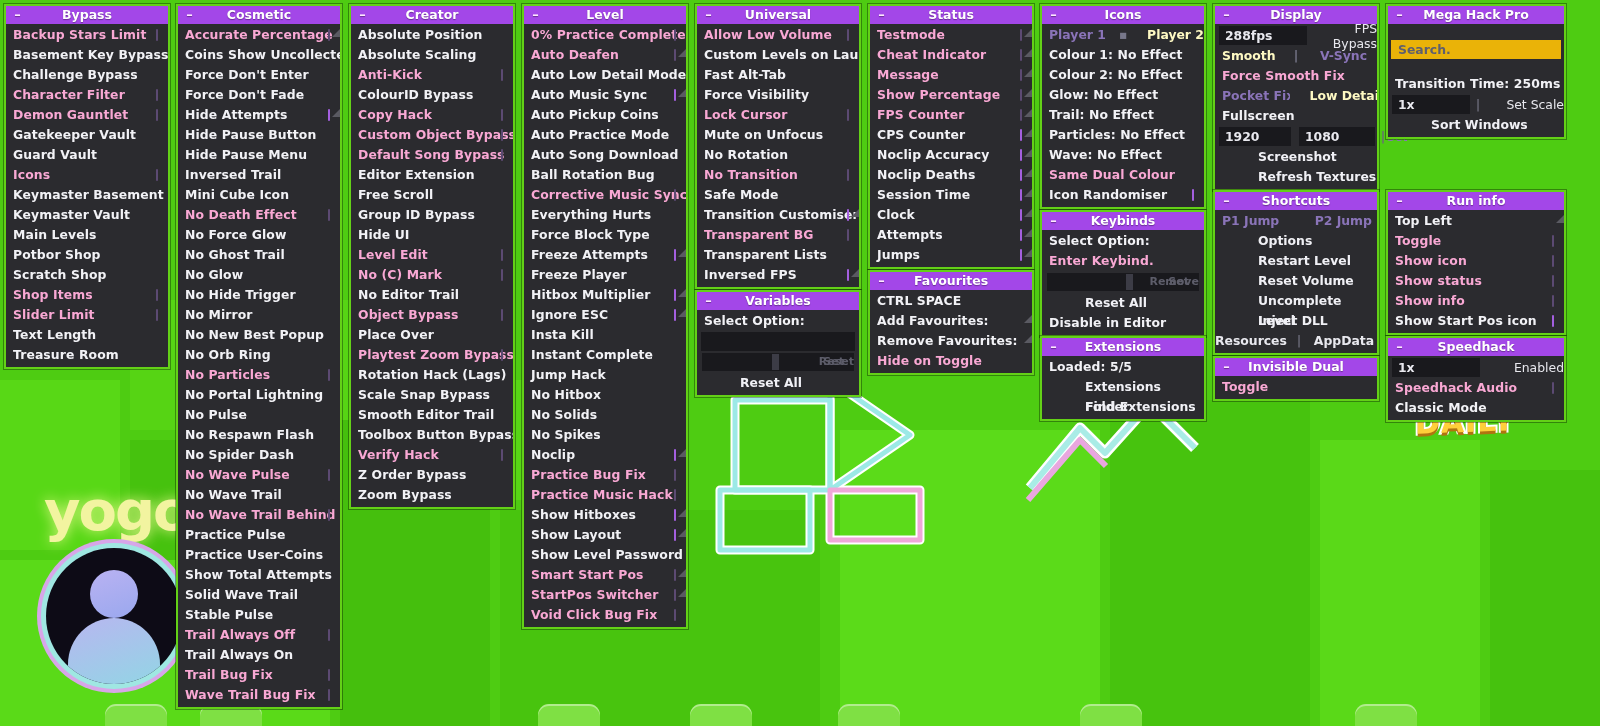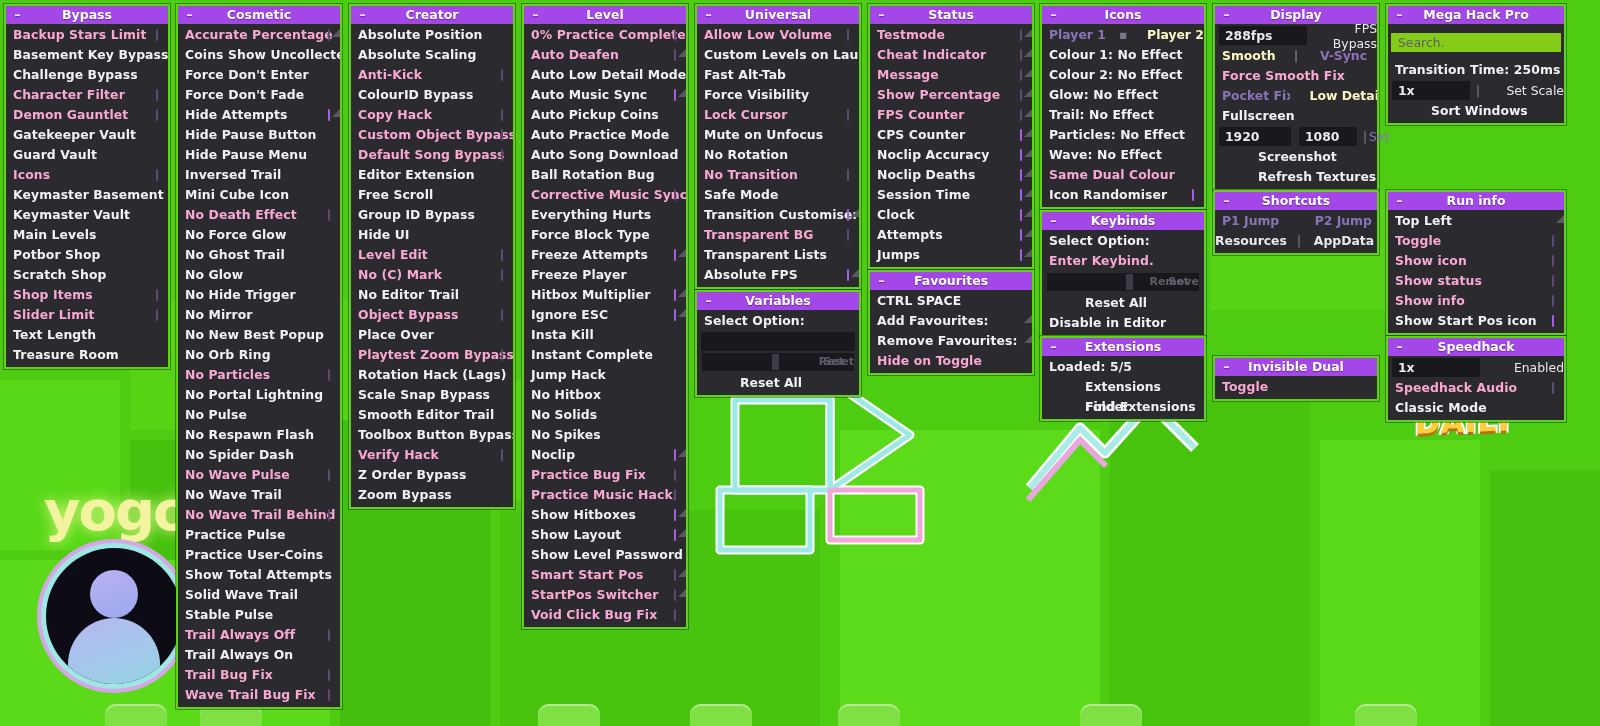--- a/index.html
+++ b/index.html
@@ -125,22 +125,22 @@
       font-weight:bold; line-height:18px; }
   .slider .txt.l { left:14px;text-align:right; }
   .slider .txt.r { right:10px; text-align:right; }
 
   .btnrow { height:20px; line-height:20px; text-align:left; font-weight:bold; color:#f0f0f5;margin-left:43px; }
   .splitrow { display:flex; height:20px; line-height:20px; font-weight:bold;gap:7px; }
   .splitrow > div { flex:1; text-align:center; }
   .splitrow .bar { flex:0 0 10px; color:#6a6a78; }
 
   .search {
-    height:19px; line-height:19px; margin:8px 3px; background:#84cc16;
-    color:#5f5f6e; padding-left:7px; font-weight:normal;
+    height:19px; line-height:19px; margin:15px 3px; background:#eab308;
+    color:#5f5f6e; padding-left:7px; font-weight:bold;
   }
 </style>
 </head>
 <body>
 
 <div id="bg">
   <div class="blk dark" style="left:0;top:0;width:1600px;height:726px;background:#4ecc12"></div>
   <div class="blk" style="left:0;top:380px;width:120px;height:170px;background:#58d816"></div>
   <div class="blk" style="left:130px;top:300px;width:260px;height:130px;background:#56d414"></div>
   <div class="blk dark" style="left:130px;top:440px;width:190px;height:120px;background:#46c20e"></div>
@@ -349,21 +349,21 @@
       <div class="row on"><span>Fast Alt-Tab</span></div>
       <div class="row on"><span>Force Visibility</span></div>
       <div class="row off"><span>Lock Cursor</span><span class="tick dim"></span></div>
       <div class="row on"><span>Mute on Unfocus</span></div>
       <div class="row on"><span>No Rotation</span></div>
       <div class="row off"><span>No Transition</span><span class="tick dim"></span></div>
       <div class="row on"><span>Safe Mode</span></div>
       <div class="row on"><span>Transition Customiser</span><span class="tick"></span><span class="corner"></span></div>
       <div class="row off"><span>Transparent BG</span><span class="tick dim"></span></div>
       <div class="row on"><span>Transparent Lists</span></div>
-      <div class="row on"><span>Absolute FPS</span><span class="tick"></span><span class="corner"></span></div>
+      <div class="row on"><span>Inversed FPS</span><span class="tick"></span><span class="corner"></span></div>
     </div>
 </div>
 
 <div class="win" style="left:695px;top:290px;width:166px;">
   <div class="win-title">
     <span class="minus">–</span>
     <span>Variables</span>
   </div>
   <div class="win-body">
     <div class="row on">Select Option:</div>
@@ -481,39 +481,46 @@
       <span class="off">V-Sync</span>
     </div>
     <div class="row off">Force Smooth Fix</div>
     <div class="row2">
       <span class="off">Pocket Fix</span>
       <span class="on rt">Low Detail</span>
     </div>
     <div class="row on">Fullscreen</div>
     <div class="fieldrow">
       <div class="field" style="width:72px">1920</div>
-      <div class="field" style="width:58px">1080</div>
+      <div class="field" style="width:76px">1080</div>
       <div class="vbar">|</div>
       <div class="lbl off">Set</div>
     </div>
     <div class="btnrow">Screenshot</div>
     <div class="btnrow">Refresh Textures</div>
   </div>
 </div>
 
 <div class="win" style="left:1213px;top:190px;width:166px;">
   <div class="win-title">
     <span class="minus">–</span>
     <span>Shortcuts</span>
   </div>
   <div class="win-body">
     <div class="row2">
       <span class="off">P1 Jump</span>
       <span class="off rt">P2 Jump</span>
     </div>
+    <div>
+        <div class="btnrow"><span>Options</span></div>
+        <div class="btnrow"><span>Restart Level</span></div>
+        <div class="btnrow"><span>Reset Volume</span></div>
+        <div class="btnrow"><span>Uncomplete Level</span></div>
+        <div class="btnrow"><span>Inject DLL</span></div>
+      </div>
     <div class="splitrow">
       <div>Resources</div>
       <div class="bar">|</div>
       <div>AppData</div>
     </div>
   </div>
 </div>
 
 <div class="win" style="left:1213px;top:356px;width:166px;">
   <div class="win-title">

